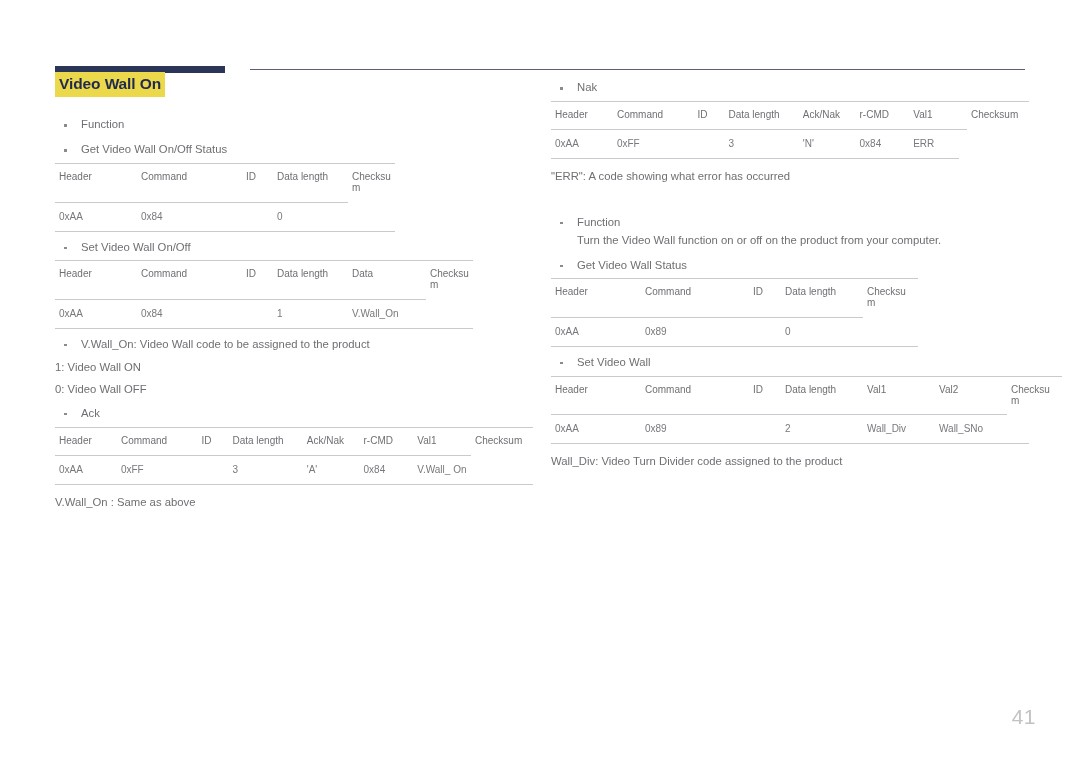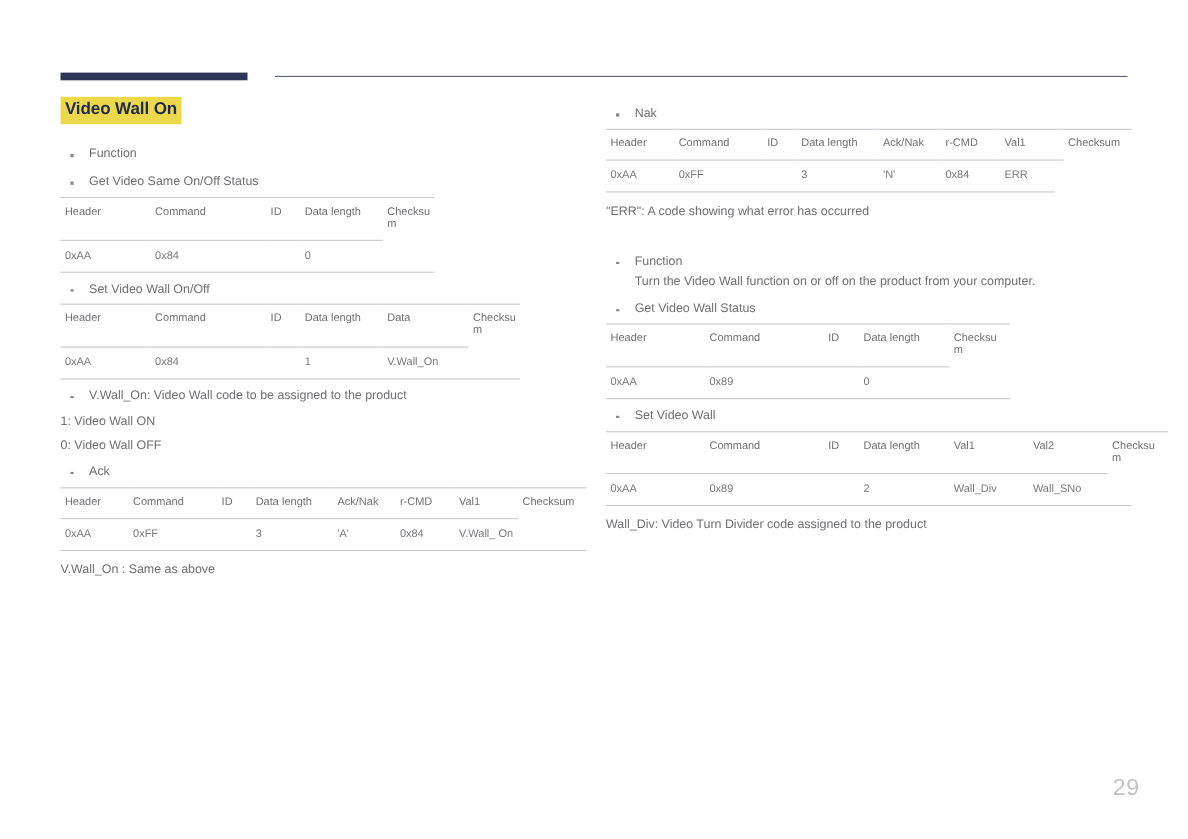--- a/index.html
+++ b/index.html
@@ -37,21 +37,21 @@
     left: 195px;
     top: 5px;
     width: 775px;
     height: 1px;
     background: #5d5f7a;
   }
 
   
   .col {
     position: absolute;
-    top: 88px;
+    top: 72px;
   }
   .col-left  { left: 55px;  width: 478px; }
   .col-right { left: 551px; width: 478px; }
 
   
   .section-heading {
     display: inline-block;
     background: #ecd84b;
     color: #1f2a4d;
     font-weight: bold;
@@ -162,21 +162,21 @@
 
   <div class="heading-wrap">
     <span class="section-heading">Video Wall On</span>
   </div>
 
   <div class="bullet">
     <span>Function</span>
   </div>
 
   <div class="bullet">
-    <span>Get Video Same On/Off Status</span>
+    <span>Get Video Wall On/Off Status</span>
   </div>
 
   <table class="spec tbl-a">
     <colgroup>
       <col style="width:82px">
         <col style="width:105px">
         <col style="width:31px">
       <col style="width:75px">
         <col style="width:47px">
     </colgroup>
@@ -410,13 +410,13 @@
         <td class="rule">Wall_SNo</td>
         <td class="norule"></td>
       </tr>
     </tbody>
   </table>
   <div class="table-closing-rule w-right-c"></div>
 
   <div class="note note-after-table">Wall_Div: Video Turn Divider code assigned to the product</div>
 </div>
 
-<div class="page-number">29</div>
+<div class="page-number">41</div>
 
 </body></html>

